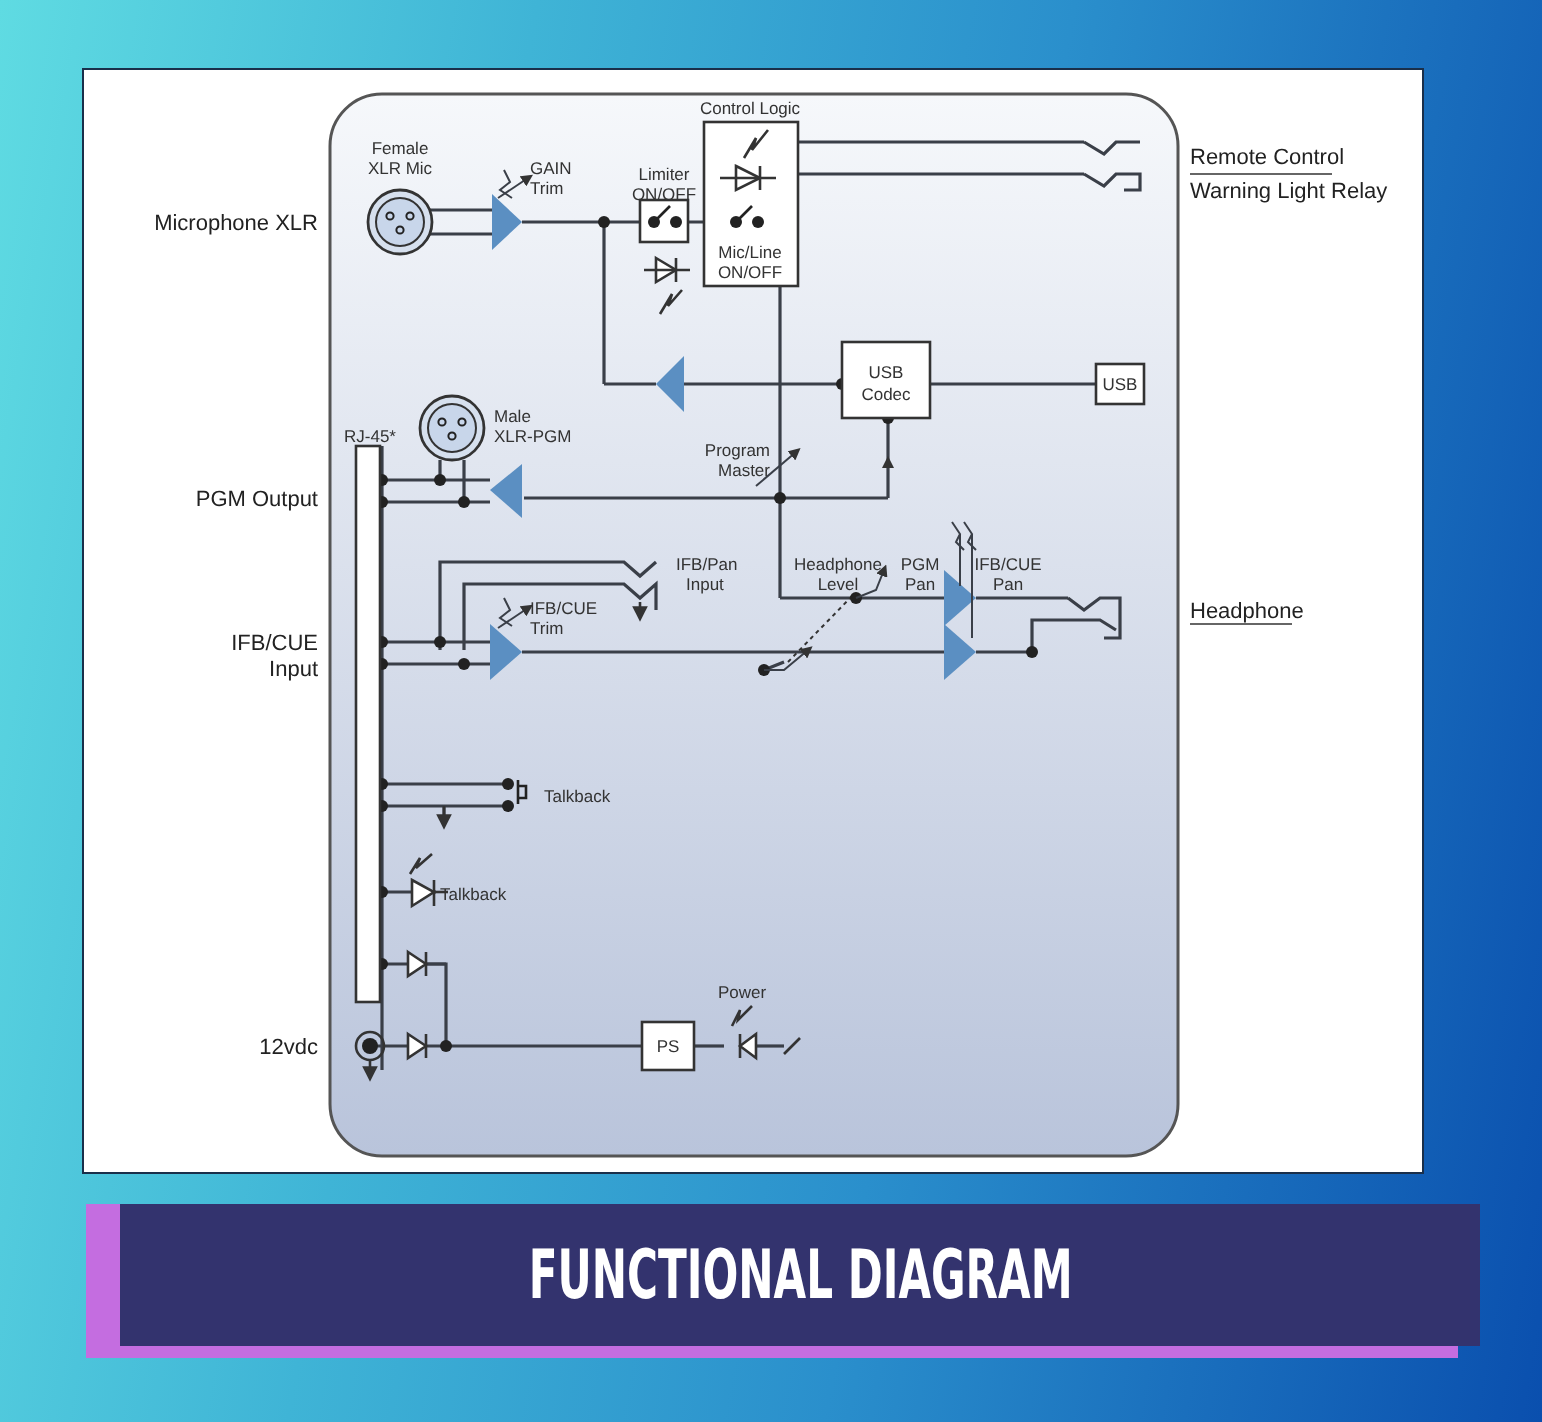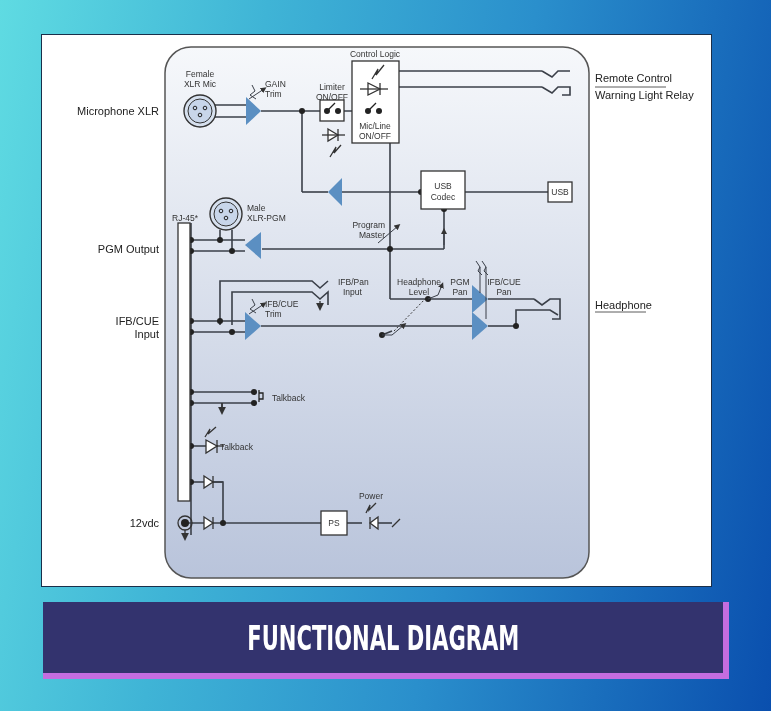--- a/index.html
+++ b/index.html
@@ -14,21 +14,21 @@
   }
   #card svg { position:absolute; left:0; top:0; }
   .lbl { font-family:"Liberation Sans", sans-serif; fill:#333; }
   .ext { font-size:11px; fill:#222; }
   .sm { font-size:8.5px; fill:#333; }
   #banner-shadow {
     position:absolute; left:43px; top:602px; width:686px; height:77px;
     background:#c46de0;
   }
   #banner {
-    position:absolute; left:43px; top:602px; width:680px; height:71px;
+    position:absolute; left:60px; top:602px; width:680px; height:71px;
     background:#33336e; display:flex; align-items:center; justify-content:center;
   }
   #banner-title {
     color:#ffffff; font-family:"DejaVu Sans", sans-serif; font-weight:bold;
     font-size:34px; letter-spacing:0px; transform:scaleX(0.62); white-space:nowrap;
   }
 </style>
 </head>
 <body>
 

